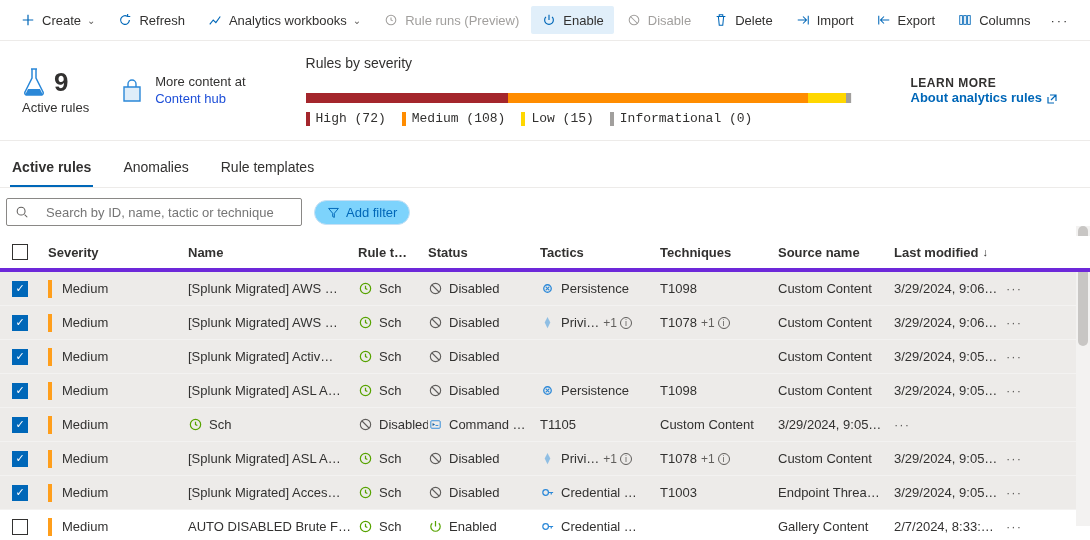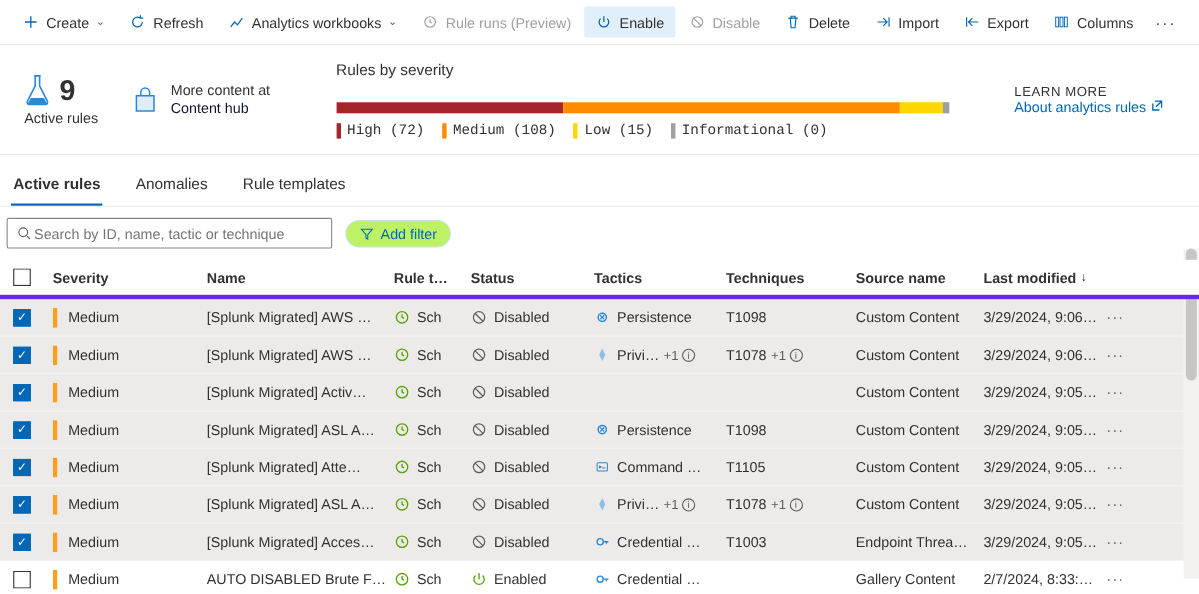--- a/index.html
+++ b/index.html
@@ -18,44 +18,44 @@
 .summary { display: flex; align-items: center; padding: 14px 22px 14px 22px; gap: 30px; border-bottom: 1px solid #edebe9; }
 .flask-block { display: flex; flex-direction: column; align-items: flex-start; gap: 2px; }
 .flask-row { display: flex; align-items: center; gap: 8px; }
 .flask-ico { width: 24px; height: 30px; }
 .flask-num { font-size: 26px; font-weight: 600; }
 .flask-lbl { font-size: 13px; color: #323130; }
 
 .content-hub-block { display: flex; align-items: center; gap: 10px; }
 .bag-ico { width: 26px; height: 26px; }
 .hub-text { display: flex; flex-direction: column; line-height: 1.3; }
-.hub-link { color: #0f172a; cursor: pointer; }
+.hub-link { color: #1d4ed8; cursor: pointer; }
 
 .severity-block { flex: 1; margin-left: 30px; }
 .sev-title { font-size: 14px; font-weight: 400; margin-bottom: 22px; }
 .sev-bar { display: flex; height: 10px; width: 100%; margin-bottom: 8px; background: #f3f2f1; }
 .sev-seg { height: 100%; }
 .sev-legend { display: flex; gap: 16px; font-size: 13px; }
 .sev-legend-item { display: flex; align-items: center; gap: 6px; font-family: Liberation Mono, monospace; }
 .sev-sw { width: 4px; height: 14px; display: inline-block; }
 
-.learn-block { display: flex; flex-direction: column; align-items: flex-start; gap: 0; margin-left: 29px; margin-right: 10px; }
+.learn-block { display: flex; flex-direction: column; align-items: flex-start; gap: 0; margin-left: 29px; margin-right: 10px; font-weight: bold; }
 .learn-title { font-size: 12px; letter-spacing: 0.5px; color: #323130; }
-.learn-link { color: #0067b8; font-size: 13px; cursor: pointer; display: flex; align-items: flex-start; gap: 4px; }
+.learn-link { color: #0067b8; font-size: 13px; cursor: pointer; display: flex; align-items: flex-end; gap: 4px; }
 
 
 .tabs { display: flex; gap: 28px; padding: 10px 10px 0 10px; border-bottom: 1px solid #edebe9; }
 .tab { padding: 8px 2px 10px 2px; font-size: 14px; cursor: pointer; border-bottom: 2px solid transparent; }
 .tab.active { border-bottom-color: #0067b8; font-weight: 600; }
 
 
 .filter-row { display: flex; align-items: center; gap: 12px; padding: 10px 6px; }
-.search-box { display: flex; align-items: center; width: 296px; height: 28px; border: 1px solid #8a8886; border-radius: 2px; padding: 0 8px; gap: 2px; }
+.search-box { display: flex; align-items: center; width: 296px; height: 28px; border: 1px solid #8a8886; border-radius: 2px; padding: 0 8px; gap: 17px; }
 .search-box input { border: none; outline: none; font-size: 13px; flex: 1; background: transparent; }
-.add-filter-btn { display: flex; align-items: center; gap: 6px; padding: 4px 12px; border: 1px solid #c7e0f4; background: #bef264; border-radius: 14px; color: #0067b8; cursor: pointer; font-size: 13px; }
+.add-filter-btn { display: flex; align-items: center; gap: 6px; padding: 4px 12px; border: 1px solid #c7e0f4; background: #7dd3fc; border-radius: 14px; color: #0067b8; cursor: pointer; font-size: 13px; }
 
 
 .table-wrap { overflow-y: auto; height: 320px; position: relative; }
 .thead, .trow { display: grid; grid-template-columns: 44px 140px 170px 70px 112px 120px 118px 116px 112px 40px; align-items: center; padding: 0 4px; }
 .thead { height: 36px; border-bottom: 4px solid #6d28d9; font-weight: 600; font-size: 13px; color: #323130; background: #fff; position: sticky; top: 0; z-index: 2; }
 .thead .cell { display: flex; align-items: center; gap: 4px; }
 .sort-arrow { font-size: 11px; }
 .trow { height: 34px; font-size: 13px; border-bottom: 1px solid #f3f2f1; }
 .trow.selected { background: #edebe9; }
 .cell { white-space: nowrap; overflow: hidden; text-overflow: ellipsis; padding-right: 6px; display: flex; align-items: center; }
@@ -389,21 +389,20 @@
         <div class="cell">T1098</div>
         <div class="cell">Custom Content</div>
         <div class="cell">3/29/2024, 9:05…</div>
         <div class="cell row-more">···</div>
       </div>
       <div class="trow selected">
         <div class="cell">
           <span class="chk checked">✓</span>
         </div>
         <div class="cell"><span class="sev-mark c-med-mark"></span>Medium</div>
-        <div class="cell">[Splunk Migrated] Atte…</div>
         <div class="cell"><span class="row-ico">
             <svg viewBox="0 0 16 16" width="15" height="15">
               <circle cx="8" cy="8" r="5.5" stroke="#57a300" stroke-width="1.3" fill="none"></circle>
               <path d="M8 5v3l2 1" stroke="#57a300" stroke-width="1.3" fill="none"></path>
             </svg>
           </span>Sch</div>
         <div class="cell"><span class="row-ico">
             <svg viewBox="0 0 16 16" width="15" height="15">
               <circle cx="8" cy="8" r="5.5" stroke="#605e5c" stroke-width="1.2" fill="none"></circle>
               <path d="M4 4l8 8" stroke="#605e5c" stroke-width="1.2"></path>

